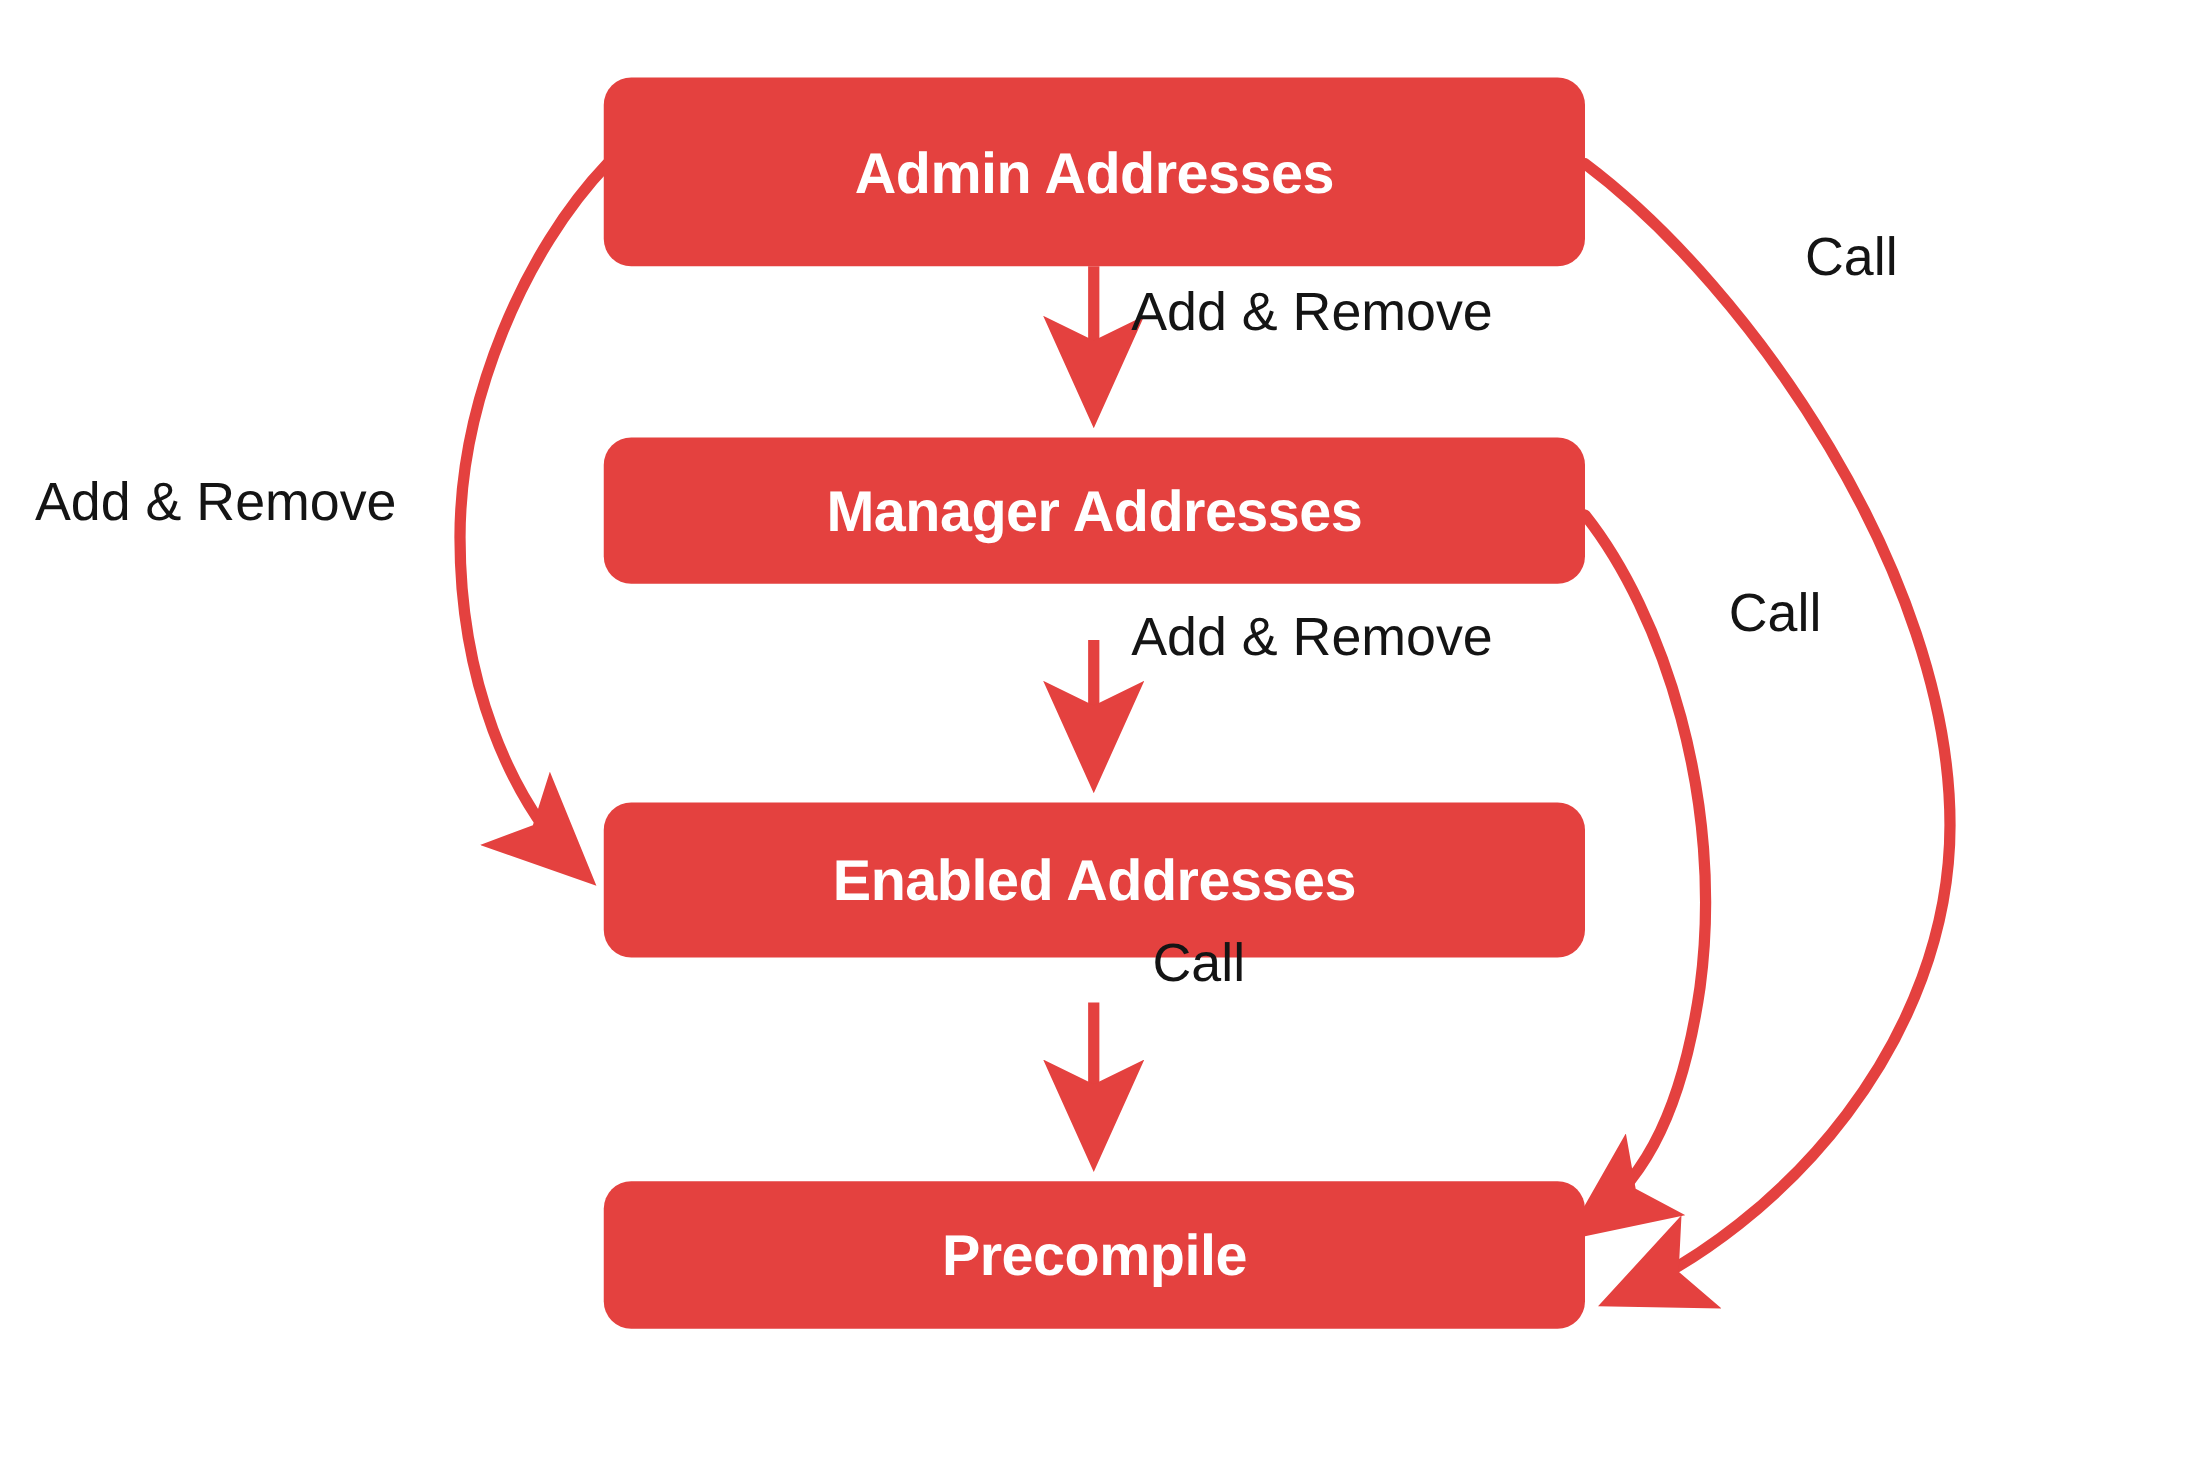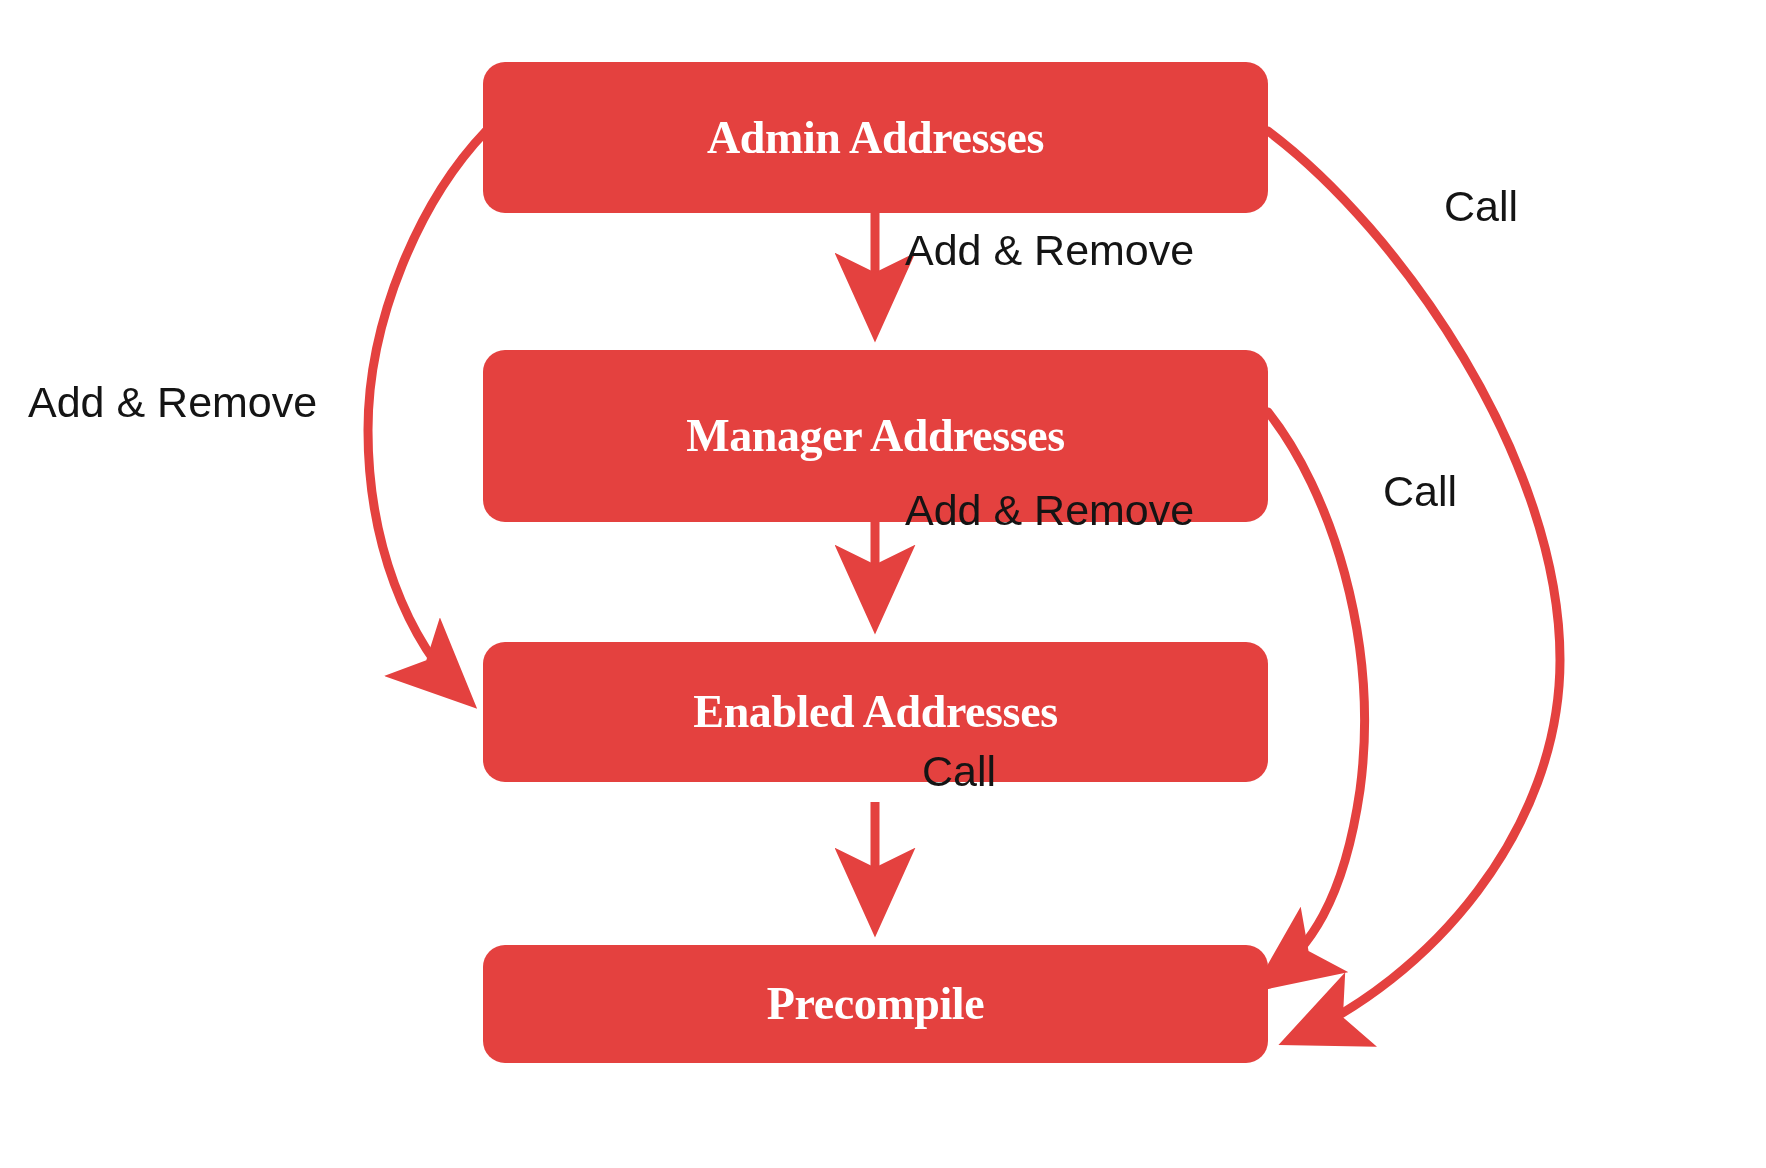--- a/index.html
+++ b/index.html
@@ -28,39 +28,39 @@
     position: absolute;
     background: #E4413F;
     border-radius: 22px;
     display: flex;
     align-items: center;
     justify-content: center;
     box-sizing: border-box;
   }
   .node-label {
     color: #ffffff;
-    font-family: Liberation Serif, serif;
+    font-family: Liberation Sans, sans-serif;
     font-weight: bold;
     font-size: 46px;
     letter-spacing: -0.4px;
     line-height: 1;
     white-space: nowrap;
   }
   .edge-label {
     position: absolute;
     color: #141414;
     font-family: "Liberation Sans", sans-serif;
     font-weight: normal;
     font-size: 43px;
     line-height: 1;
     white-space: nowrap;
   }
   #node-admin   { left: 483px; top: 62px;  width: 785px; height: 151px; }
-  #node-manager { left: 483px; top: 350px; width: 785px; height: 172px; }
-  #node-enabled { left: 483px; top: 642px; width: 785px; height: 140px; }
+  #node-manager { left: 483px; top: 350px; width: 785px; height: 117px; }
+  #node-enabled { left: 483px; top: 642px; width: 785px; height: 124px; }
   #node-precompile { left: 483px; top: 945px; width: 785px; height: 118px; }
 
   #label-left-addremove   { left: 28px;   top: 381px; }
   #label-mid-addremove-1  { left: 905px;  top: 229px; }
   #label-mid-addremove-2  { left: 905px;  top: 489px; }
   #label-mid-call         { left: 922px;  top: 750px; }
   #label-right-call-1     { left: 1444px; top: 185px; }
   #label-right-call-2     { left: 1383px; top: 470px; }
 </style>
 </head>

